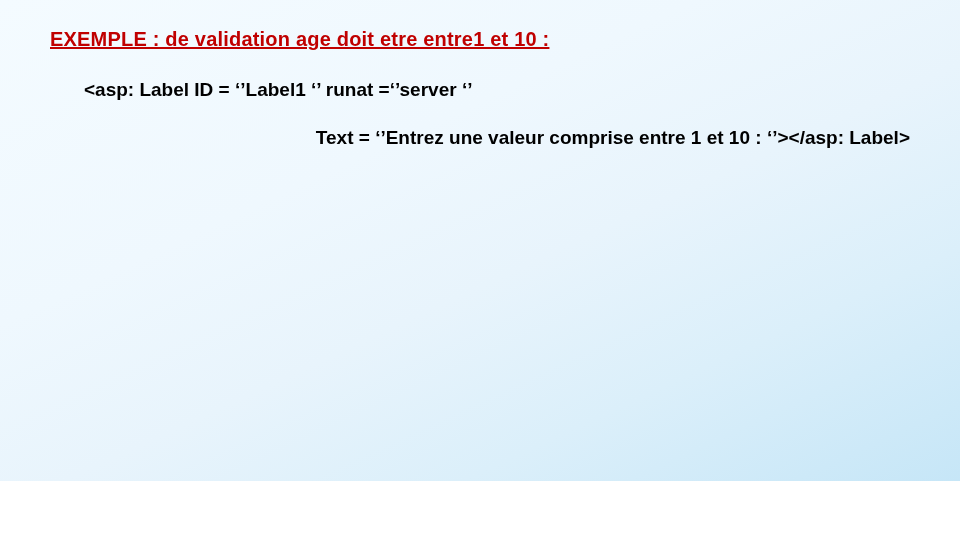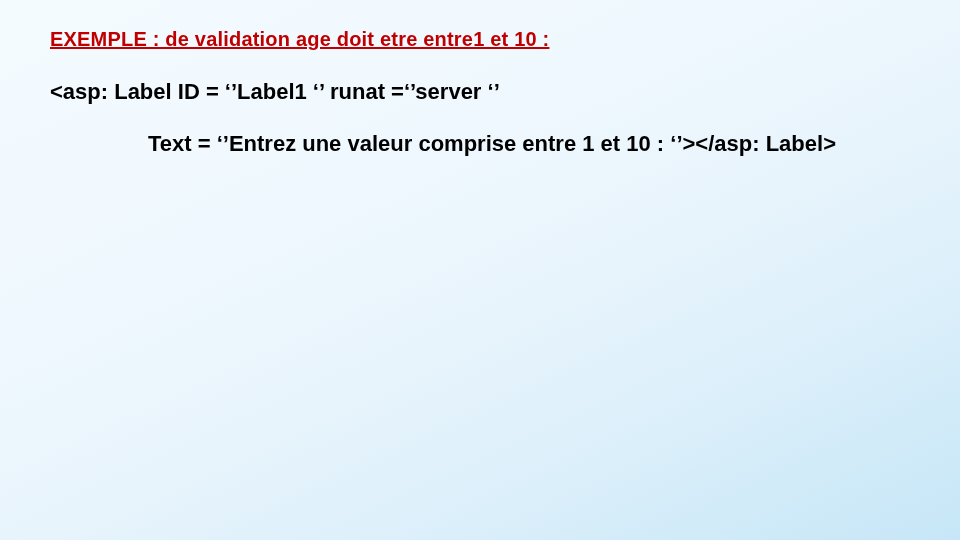--- a/index.html
+++ b/index.html
@@ -6,21 +6,21 @@
     margin: 0;
     padding: 0;
     width: 960px;
     height: 540px;
     font-family: Arial, Helvetica, sans-serif;
     overflow: hidden;
   }
   .slide {
     position: relative;
     width: 960px;
-    height: 540px;
+    height: 481px;
     background: linear-gradient(155deg,
       #f4fbff 0%,
       #eff8fe 35%,
       #e8f4fc 55%,
       #dbeffa 75%,
       #c6e6f7 100%);
     box-sizing: border-box;
   }
   .content {
     position: absolute;
@@ -30,28 +30,30 @@
   }
   .title {
     font-size: 20px;
     font-weight: bold;
     color: #c00000;
     text-decoration: underline;
     margin-bottom: 26px;
     letter-spacing: 0.2px;
   }
   .line {
-    font-size: 22px;
+    font-size: 19px;
     font-weight: bold;
     color: #000000;
     margin-bottom: 22px;
     line-height: 1.35;
+    margin-left: 34px;
   }
   .indent {
     padding-left: 98px;
+    text-align: right;
   }
 </style>
 </head>
 <body>
 
 <div class="slide">
   <div class="content">
     <div class="title">EXEMPLE : de validation age doit etre entre1 et 10 :</div>
     <div class="line">&lt;asp: Label ID = ‘’Label1 ‘’ runat =‘’server ‘’</div>
     <div class="line indent">Text = ‘’Entrez une valeur comprise entre 1 et 10 : ‘’&gt;&lt;/asp: Label&gt;</div>

